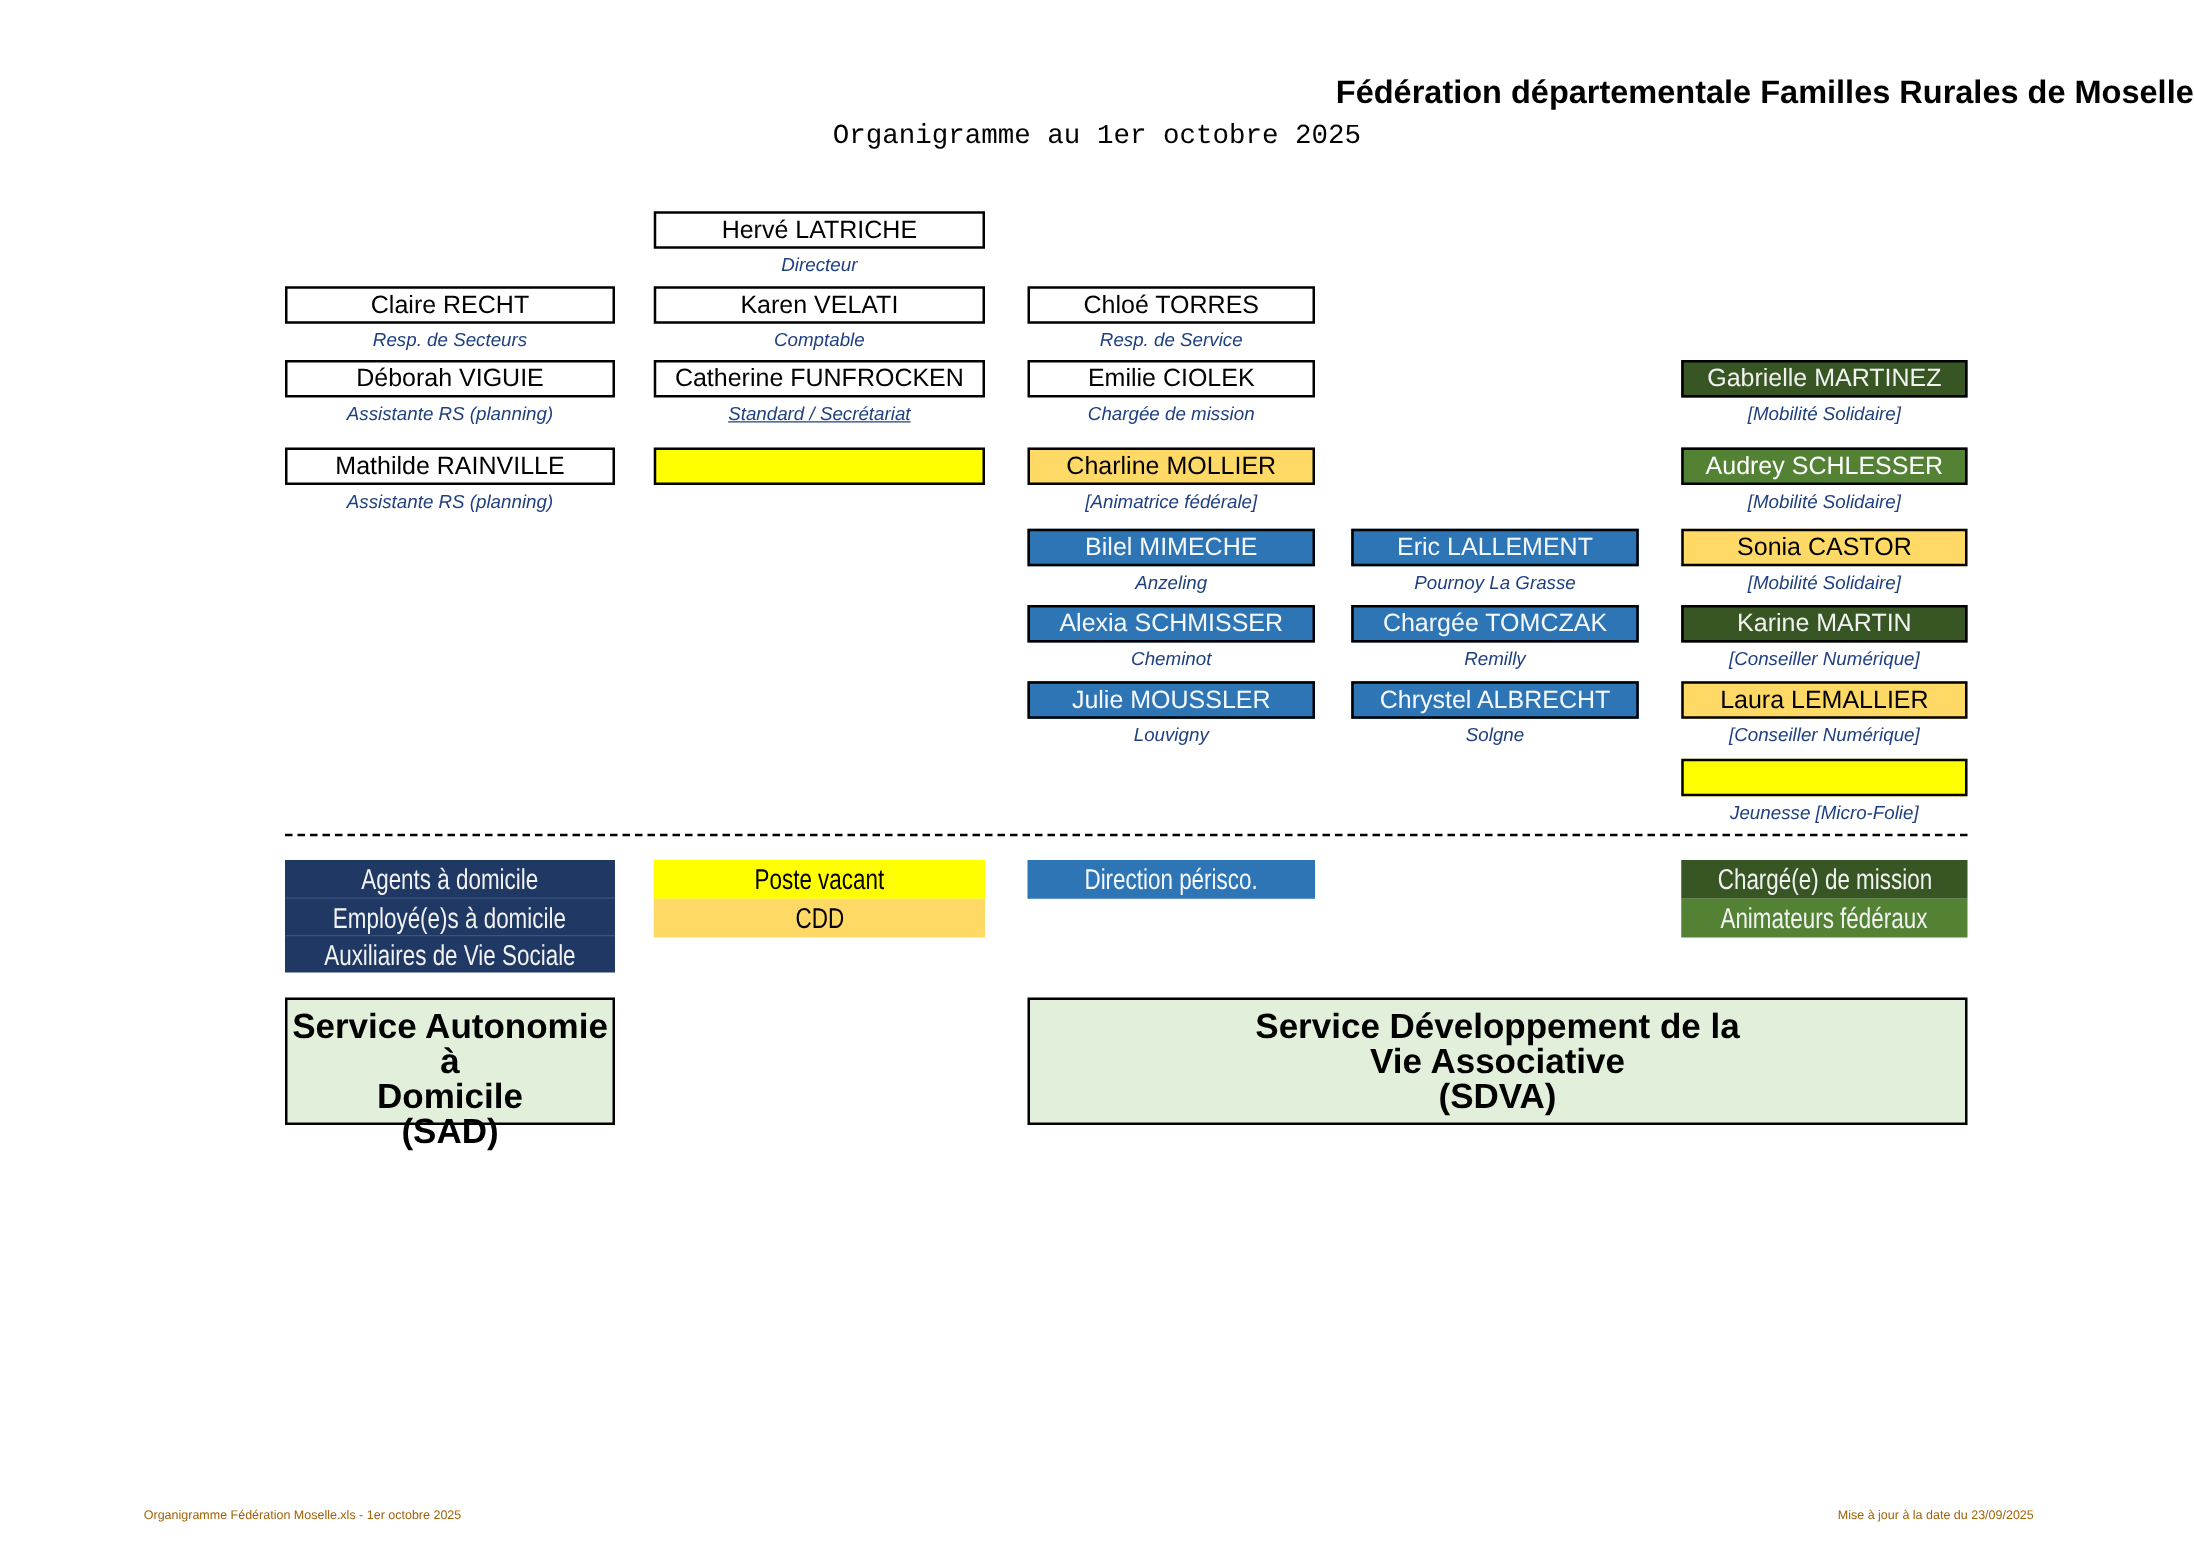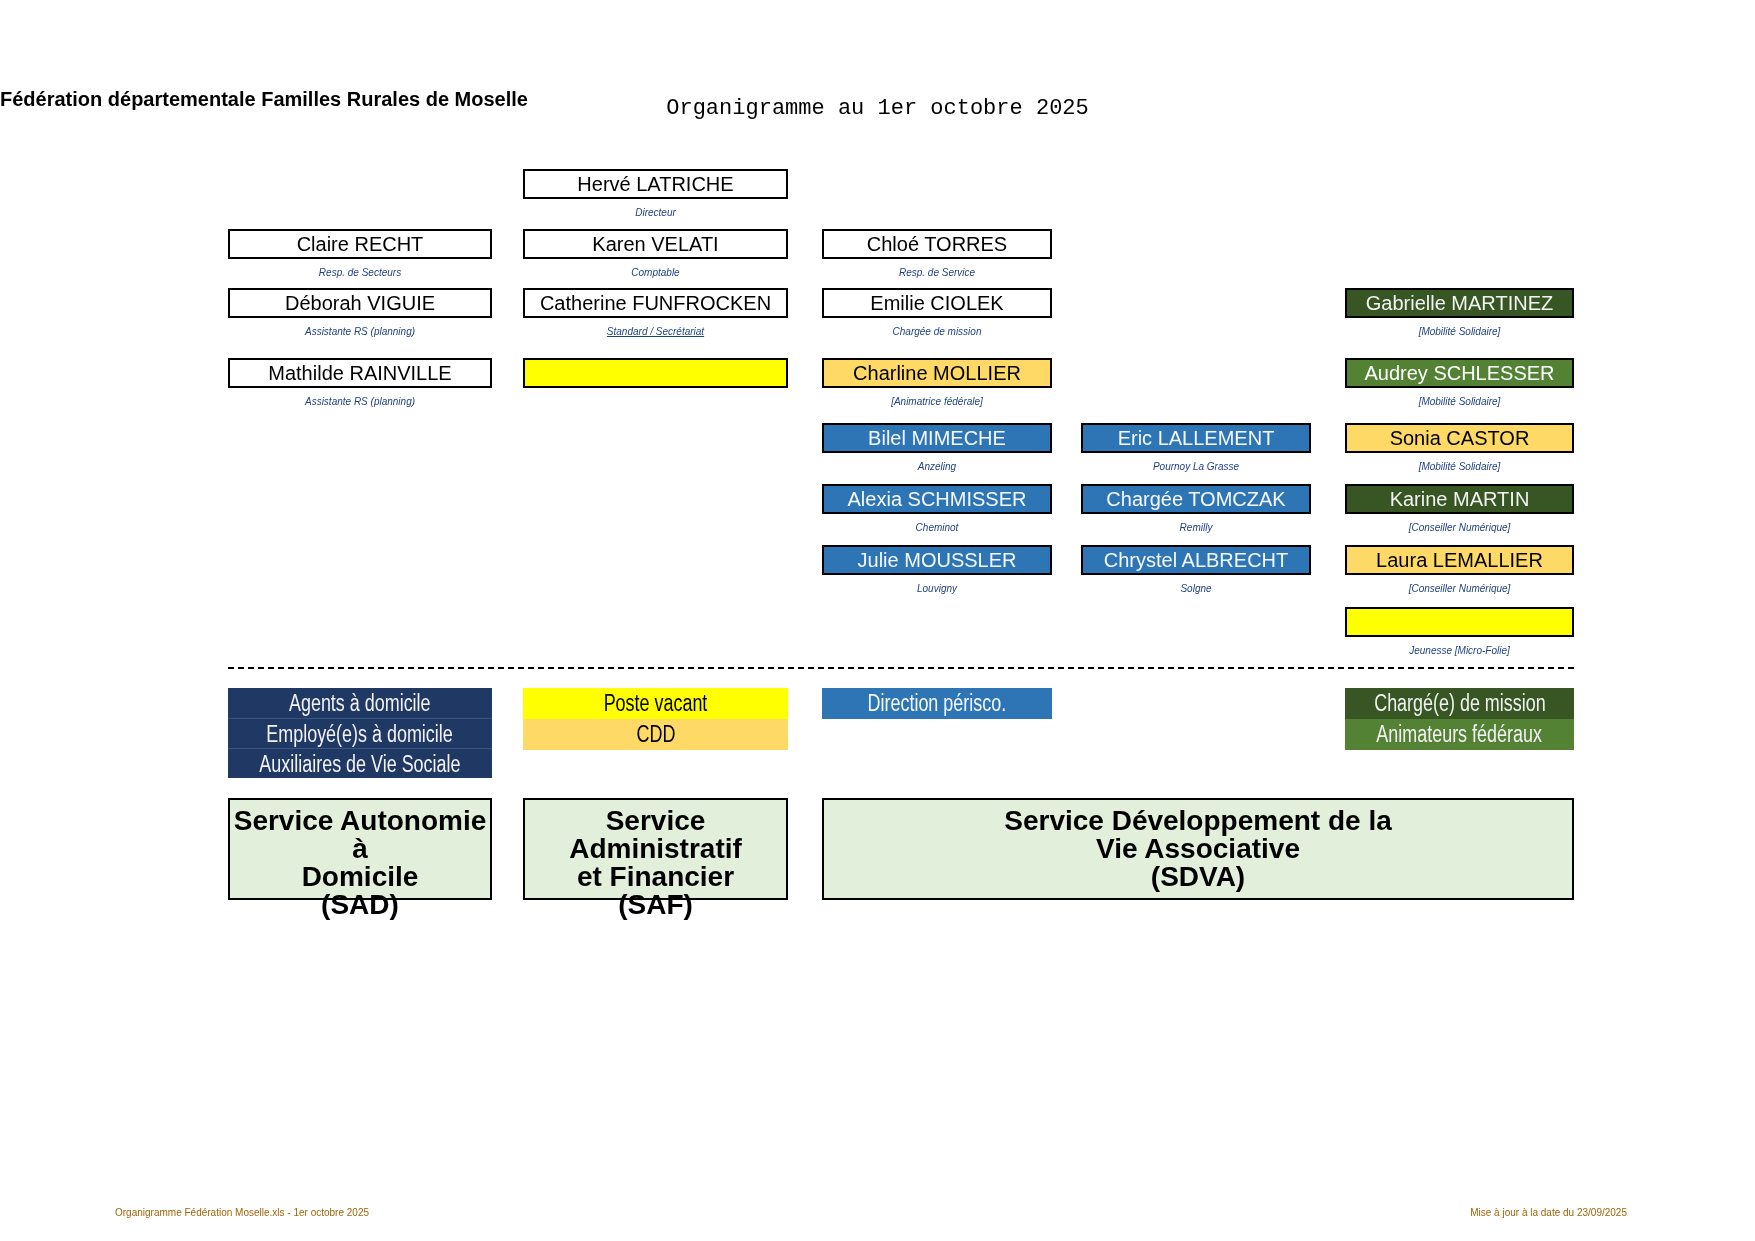--- a/index.html
+++ b/index.html
@@ -7,40 +7,40 @@
   .page {
     position: relative;
     width: 1755px;
     height: 1241px;
     background: #ffffff;
     font-family: "Liberation Sans", sans-serif;
     overflow: hidden;
   }
   .title {
     position: absolute; top: 58px; left: 0; width: 100%;
-    text-align: left; font-size: 20px; font-weight: bold; color: #000; margin-top: 30px;
+    text-align: right; font-size: 26px; font-weight: bold; color: #000;
   }
   .subtitle {
     position: absolute; top: 96px; left: 0; width: 100%;
     text-align: center; font-size: 22px; color: #000; font-family: Liberation Mono, monospace;
   }
   .box {
     position: absolute; height: 30px; line-height: 26px;
     border: 2px solid #000; text-align: center;
     font-size: 20px; white-space: nowrap; overflow: hidden;
   }
   .t-white     { background: #ffffff; color: #000; }
   .t-yellow    { background: var(--yellow); color: #000; }
   .t-orange    { background: var(--orange); color: #000; }
   .t-blue      { background: var(--blue); color: #f5f9fd; }
   .t-darkgreen { background: var(--dark-green); color: #f2f2f2; }
   .t-green     { background: var(--green); color: #ffffff; }
   .sublabel {
     position: absolute; height: 20px; line-height: 20px;
-    text-align: center; font-size: 10px; font-style: italic;
+    text-align: center; font-size: 15px; font-style: italic;
     color: var(--role-text); white-space: nowrap;
   }
   .dashed-sep {
     position: absolute; top: 667px; left: 228px; width: 1346px; height: 0;
     border-top: 2px dashed #000;
   }
   .legend-box {
     position: absolute; text-align: center; font-size: 23px;
     white-space: nowrap;
   }
@@ -141,25 +141,20 @@
   </div>
   <div class="legend-box lg-green" style="left:1345px; top:719px; width:229px; height:31px; line-height:31px;">
     <span class="cond">Animateurs fédéraux</span>
   </div>
 
   <div class="service" style="left:228px; width:264px;">
     <div>Service Autonomie à</div>
     <div>Domicile</div>
     <div>(SAD)</div>
   </div>
-  <div class="service" style="left:523px; width:265px;">
-    <div>Service Administratif</div>
-    <div>et Financier</div>
-    <div>(SAF)</div>
-  </div>
   <div class="service" style="left:822px; width:752px;">
     <div>Service Développement de la</div>
     <div>Vie Associative</div>
     <div>(SDVA)</div>
   </div>
 
   <div class="footer-text" style="left:115px;">Organigramme Fédération Moselle.xls - 1er octobre 2025</div>
   <div class="footer-text" style="right:128px;">Mise à jour à la date du 23/09/2025</div>
 
 </div>

